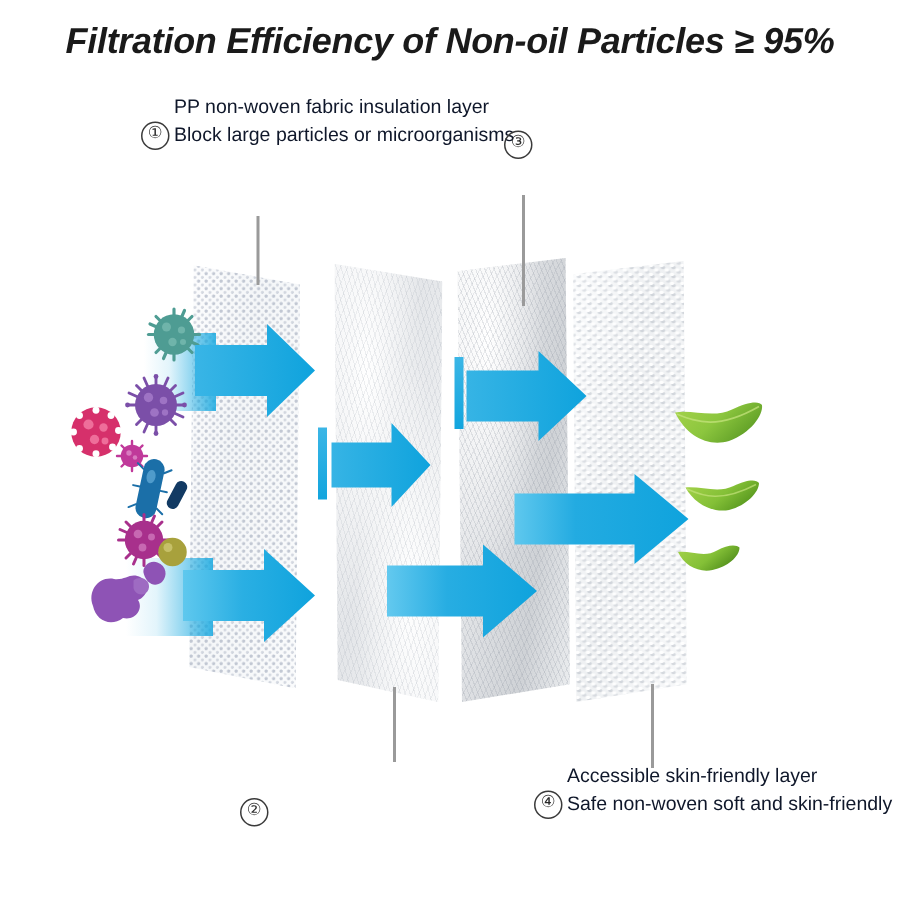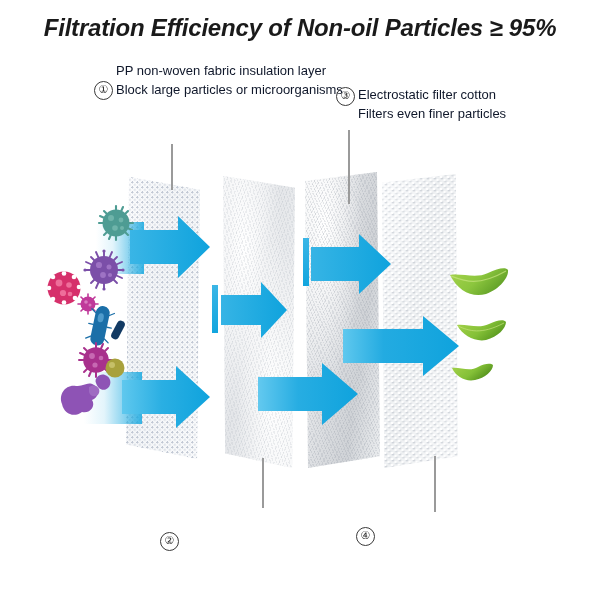--- a/index.html
+++ b/index.html
@@ -461,25 +461,25 @@
   <div class="leader" id="leader-4"></div>
 
   <div class="callout" id="callout-1">
     <div class="num">①</div>
     <div class="txt">PP non-woven fabric insulation layer
 Block large particles or microorganisms</div>
   </div>
 
   <div class="callout" id="callout-3">
     <div class="num">③</div>
-    <div class="txt">Electrostatic filter cotton
-Filters even finer particles</div>
   </div>
 
   <div class="callout" id="callout-2">
     <div class="num">②</div>
   </div>
 
   <div class="callout" id="callout-4">
     <div class="num">④</div>
+    <div class="txt">Accessible skin-friendly layer
+Safe non-woven soft and skin-friendly</div>
   </div>
 
 </div>
 
 </body></html>

